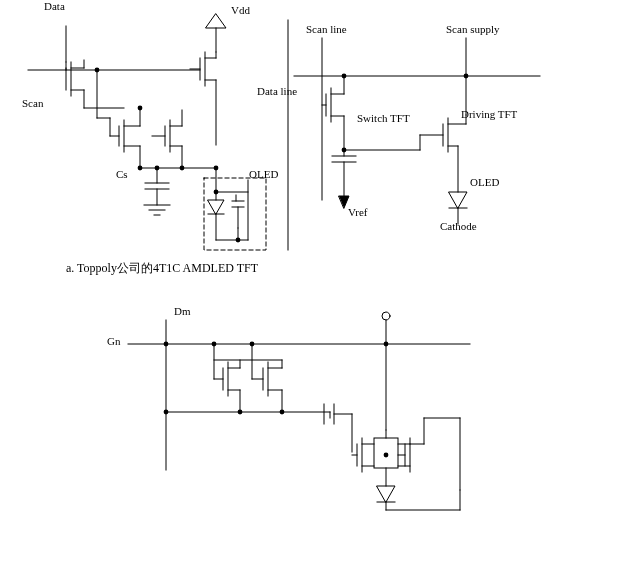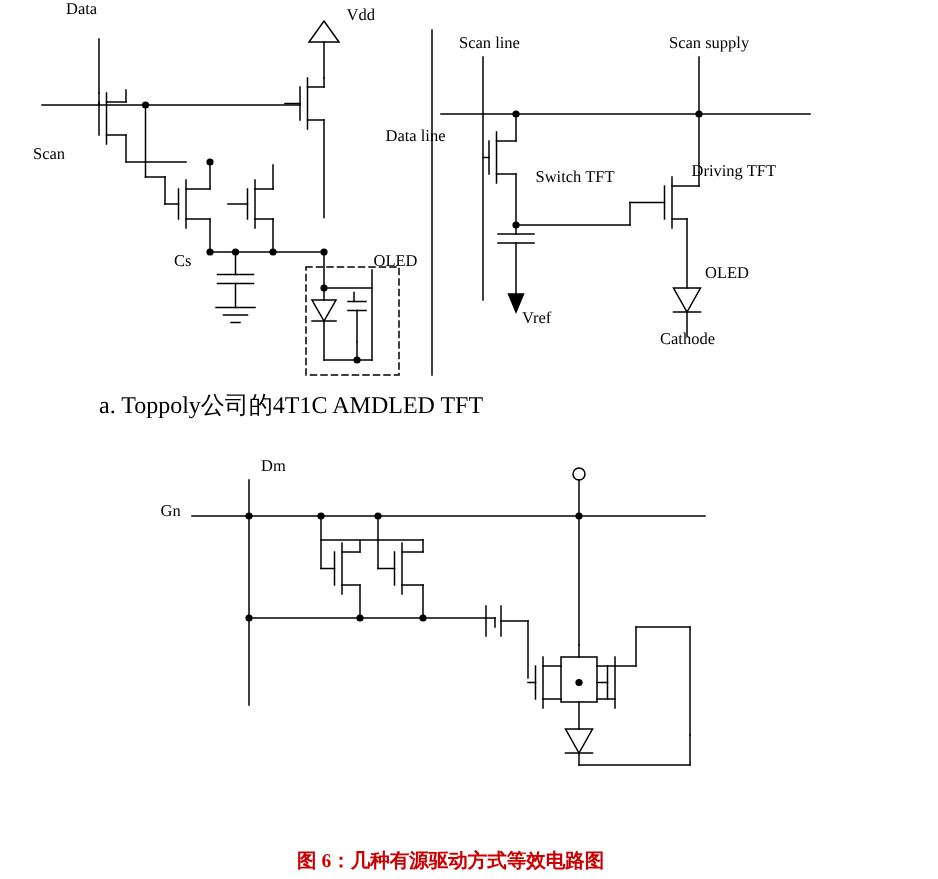--- a/index.html
+++ b/index.html
@@ -30,21 +30,21 @@
     position: absolute;
     font-family: "Liberation Serif", serif;
     font-size: 11px;
     color: #000000;
     white-space: nowrap;
     line-height: 1.1;
   }
   .cap {
     position: absolute;
     font-family: "Liberation Serif", serif;
-    font-size: 16px;
+    font-size: 12px;
     color: #000000;
     white-space: nowrap;
   }
   .cap .red {
     color: #cc0000;
     text-decoration: underline;
   }
   .title {
     position: absolute;
     font-family: "Liberation Serif", serif;
@@ -271,15 +271,14 @@
   <div class="lbl" style="left:440px; top:220px;">Cathode</div>
 
   <div class="cap" style="left:66px; top:260px;">
     <span>a. Toppoly公司的4T1C AMDLED TFT</span>
   </div>
 
   <div class="lbl" style="left:174px; top:305px;">Dm</div>
   <div class="lbl" style="left:107px; top:335px;">Gn</div>
 
 
-  <div class="title" style="left:198px; top:565px;">图 6：几种有源驱动方式等效电路图</div>
 
 </div>
 
 </body></html>

